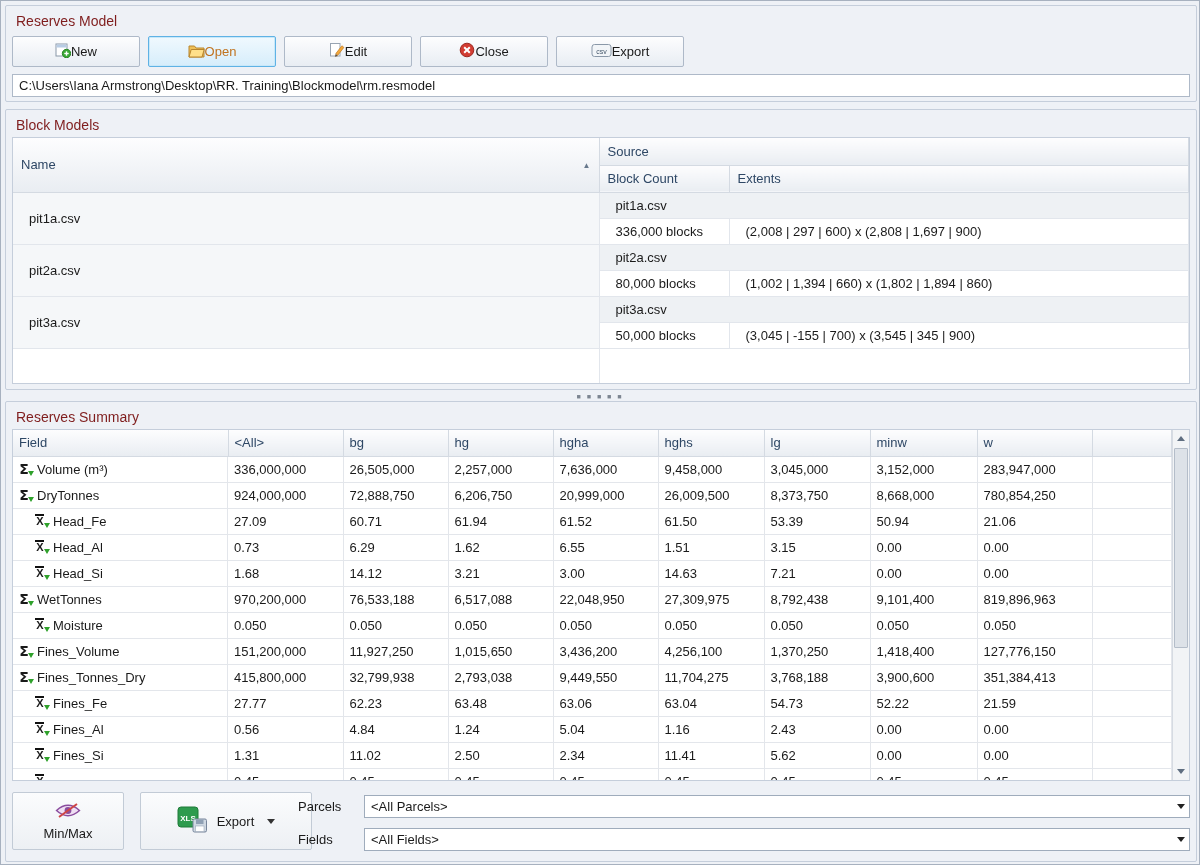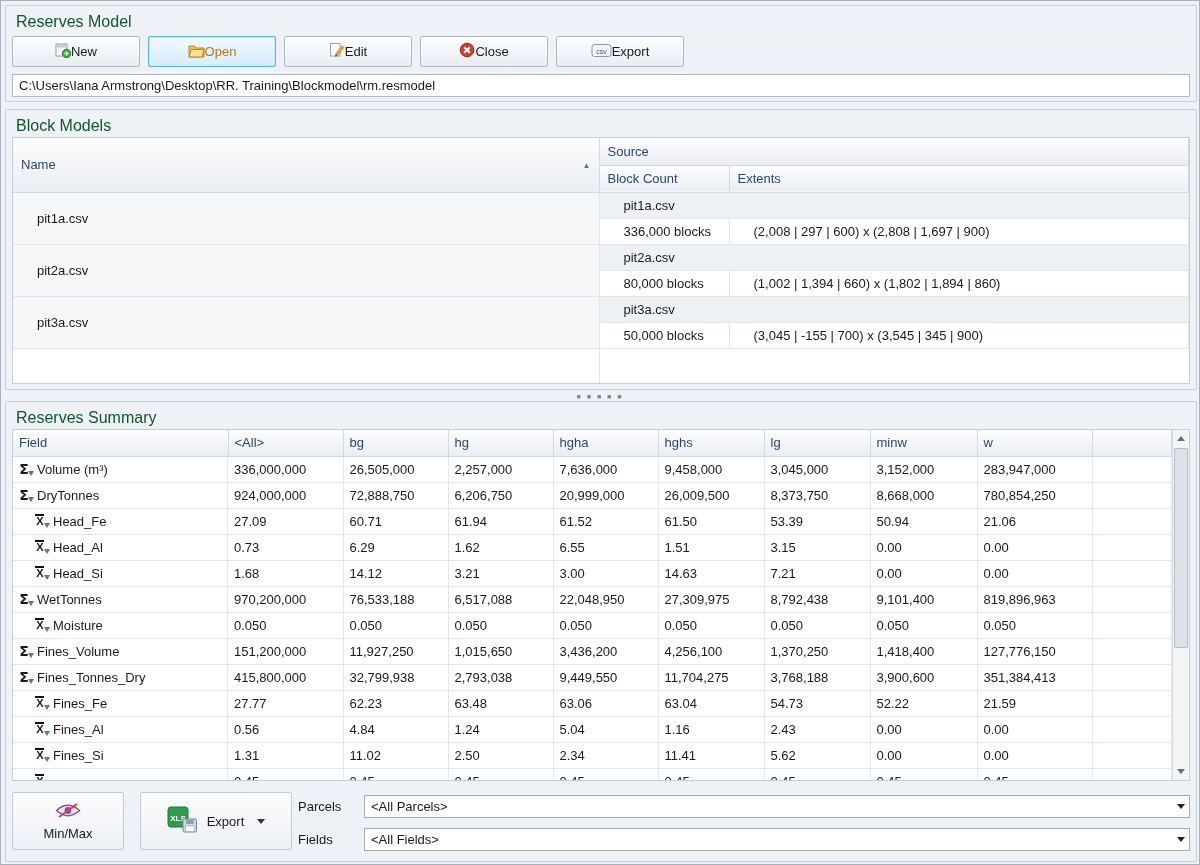--- a/index.html
+++ b/index.html
@@ -4,21 +4,21 @@
 <style>
   * { box-sizing: border-box; margin: 0; padding: 0; }
   html,body { background:#dfe5ec; }
   body { font-family:"Liberation Sans","DejaVu Sans",sans-serif; }
   .app {
     position:relative; width:1200px; height:865px;
     background:#eef1f6; border:1px solid #a7b1bf; overflow:hidden;
     font-size:13px; color:#1a1a1a;
   }
   .group { position:absolute; border:1px solid #c5cedb; border-radius:2px; background:#eef1f6; }
-  .group-title { position:absolute; left:10px; top:7px; color:#14532d; font-size:16px; white-space:nowrap; }
+  .group-title { position:absolute; left:10px; top:7px; color:#7f1d1d; font-size:14px; white-space:nowrap; }
 
   
   #grp-model { left:4px; top:4px; width:1192px; height:97px; }
   .toolbar { position:absolute; left:6px; top:30px; display:flex; gap:8px; }
   .tb-btn {
     width:128px; height:31px; display:flex; align-items:center; justify-content:center; 
     background:linear-gradient(#fdfdfe,#e8edf3); border:1px solid #aeb9c8; border-radius:2px;
     font-size:13px; color:#1a1a1a; cursor:default; white-space:nowrap;
   }
   .tb-btn.highlight {
@@ -38,21 +38,21 @@
     background:#fff; border:1px solid #c5cedb; overflow:hidden;
   }
   table.bm { border-collapse:collapse; table-layout:fixed; width:100%; font-size:13px; }
   .bm th {
     position:relative; background:linear-gradient(#fdfdfe,#e9edf2);
     font-weight:normal; color:#2e4765; text-align:left; padding:5px 8px;
     border-right:1px solid #d4dae2; border-bottom:1px solid #d4dae2;
     height:27px; white-space:nowrap; overflow:hidden;
   }
   .bm td {
-    padding:4px 24px; border-right:1px solid #e2e6ec; border-bottom:1px solid #e2e6ec;
+    padding:4px 16px; border-right:1px solid #e2e6ec; border-bottom:1px solid #e2e6ec;
     height:26px; white-space:nowrap; overflow:hidden; background:#fff;
   }
   .bm td.bm-name { background:#f5f7f9; vertical-align:middle; }
   .bm td.bm-srcfile { background:#eef1f4; }
   .bm tr.bm-filler td { border-bottom:none; height:36px; }
   .sort-asc { position:absolute; right:8px; top:50%; transform:translateY(-50%); font-size:8px; color:#67788c; }
 
   .splitter { position:absolute; left:0; top:391px; width:100%; height:9px; display:flex; align-items:center; justify-content:center; }
   .splitter-dots { color:#7c8591; font-size:7px; letter-spacing:2px; line-height:6px; }
 
@@ -95,21 +95,21 @@
   .vs-thumb { position:absolute; left:1px; top:18px; width:14px; height:200px; background:#dde2e8; border:1px solid #b4bdc9; border-radius:1px; }
   .tri-up { width:0; height:0; border-left:4px solid transparent; border-right:4px solid transparent; border-bottom:5px solid #5f6e80; }
   .tri-down { width:0; height:0; border-left:4px solid transparent; border-right:4px solid transparent; border-top:5px solid #5f6e80; }
 
   
   .footer-btn {
     position:absolute; background:linear-gradient(#fbfcfd,#edf0f4); border:1px solid #c2cbd6; border-radius:2px;
     display:flex; align-items:center; justify-content:center; font-size:13px; color:#1a1a1a; cursor:default;
   }
   #btn-minmax { left:6px; top:390px; width:112px; height:58px; flex-direction:column; gap:4px; }
-  #btn-export { left:134px; top:390px; width:152px; height:58px; flex-direction:row; gap:9px; }
+  #btn-export { left:134px; top:390px; width:172px; height:58px; flex-direction:row; gap:9px; }
   .exp-arrow { margin-left:4px; display:flex; align-items:center; }
   .cmb-label { position:absolute; width:60px; color:#1a1a1a; }
   #lbl-parcels { left:292px; top:397px; }
   #lbl-fields  { left:292px; top:430px; }
   .combo {
     position:absolute; left:358px; width:826px; height:23px; background:#fff;
     border:1px solid #9facbc; display:flex; align-items:center; padding-left:6px; font-size:13px;
   }
   #combo-parcels { top:393px; }
   #combo-fields  { top:426px; }

